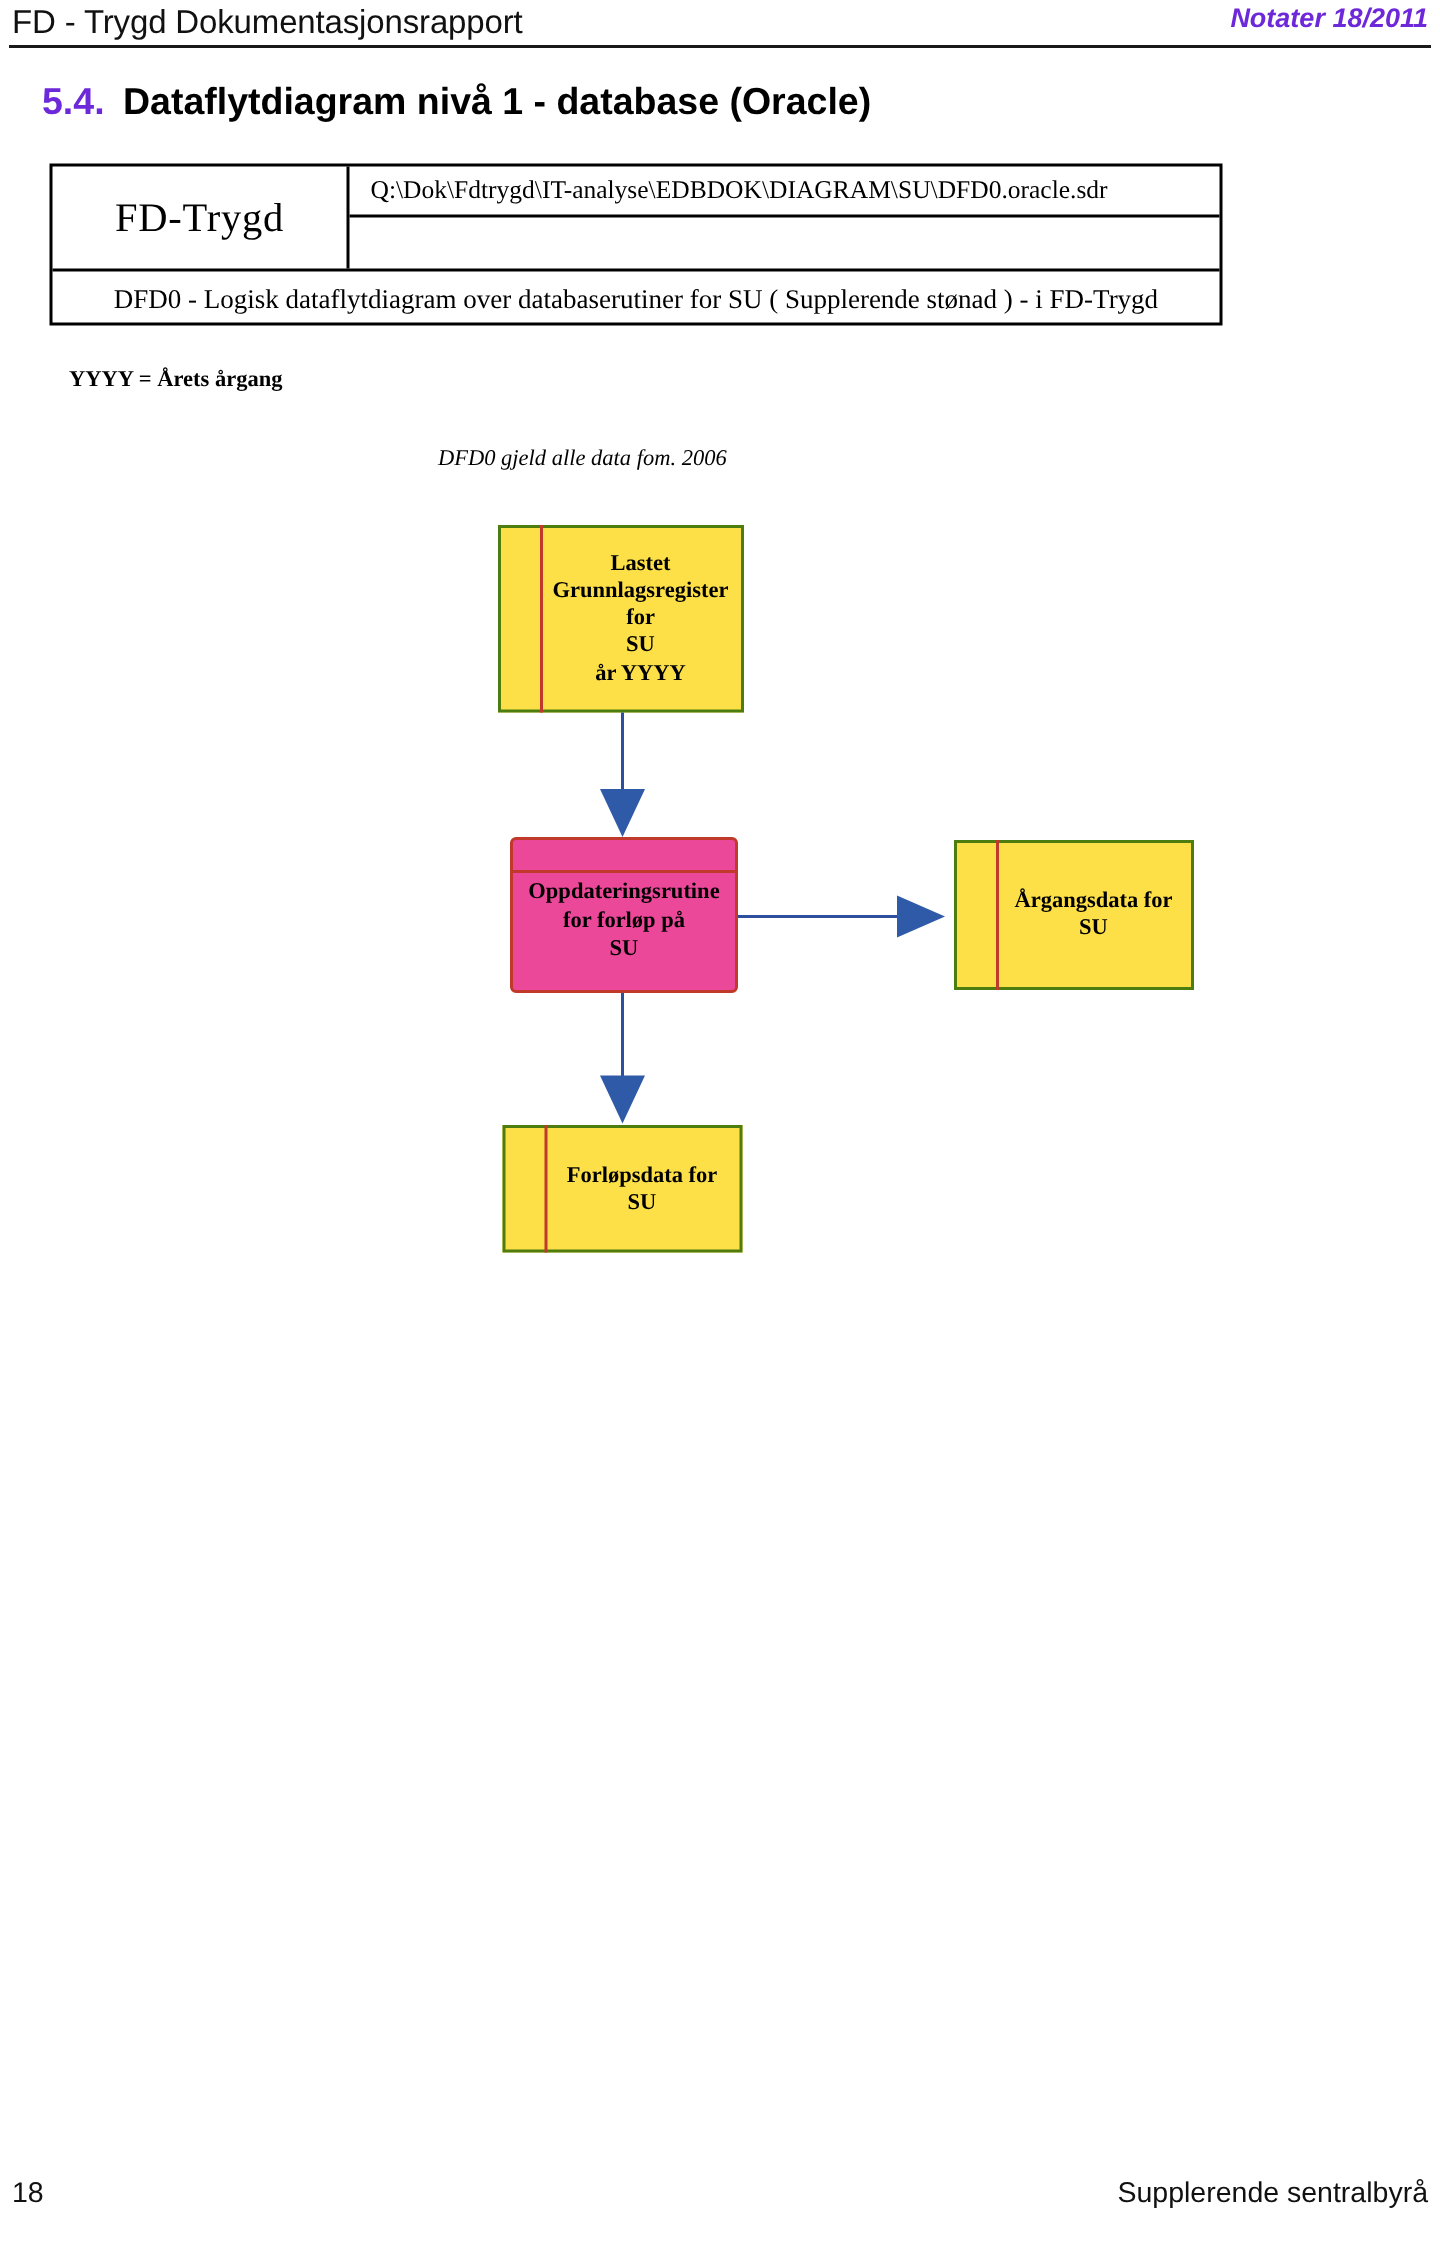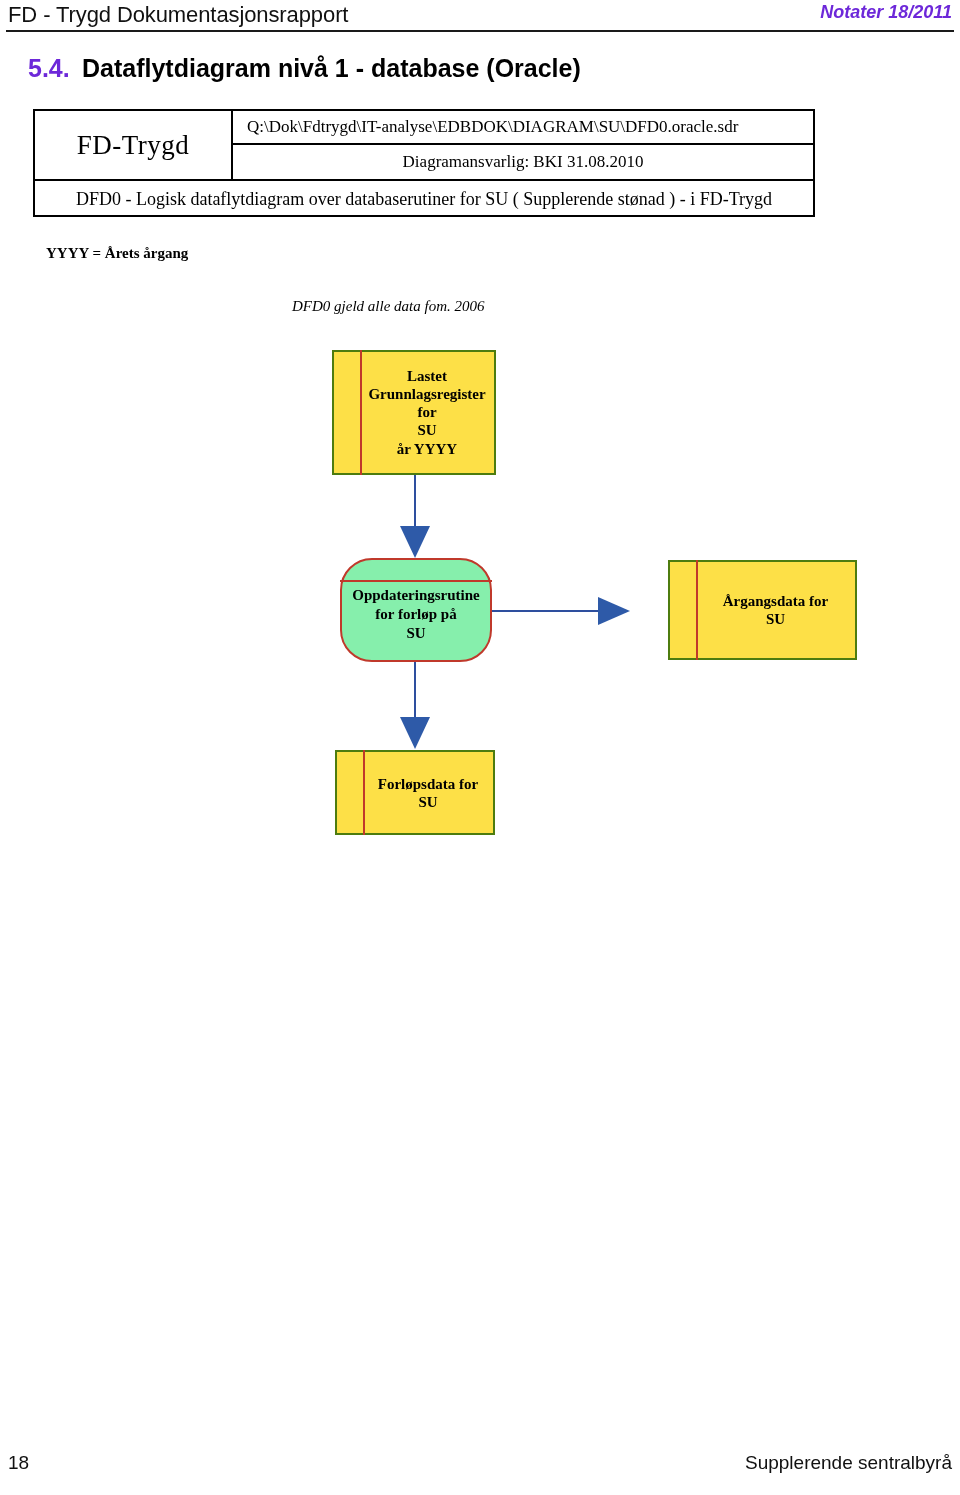--- a/index.html
+++ b/index.html
@@ -190,23 +190,23 @@
     font-weight: bold;
     line-height: 1.22;
     padding-left: 26px;
     box-sizing: border-box;
   }
 
   
   .process {
     position: absolute;
     border: 2px solid #c0392b;
-    border-radius: 32px;
-    box-sizing: border-box;
-    background: #86efac;
+    border-radius: 4px;
+    box-sizing: border-box;
+    background: #ec4899;
   }
   .process .pr-divider {
     position: absolute;
     left: -2px; right: -2px;
     top: 20px;
     height: 0;
     border-top: 2px solid #c0392b;
   }
   .process .pr-label {
     position: absolute;
@@ -274,23 +274,20 @@
 <div id="section-title">Dataflytdiagram nivå 1 - database (Oracle)</div>
 
 <div id="title-block">
   <div id="tb-top-row">
     <div id="tb-logo-cell">
       <span id="tb-logo-text">FD-Trygd</span>
     </div>
     <div id="tb-path-cell">
       <span id="tb-path-text">Q:\Dok\Fdtrygd\IT-analyse\EDBDOK\DIAGRAM\SU\DFD0.oracle.sdr</span>
     </div>
-    <div id="tb-resp-cell">
-      <span id="tb-resp-text">Diagramansvarlig: BKI     31.08.2010</span>
-    </div>
   </div>
   <div id="tb-desc-row">
     <span id="tb-desc-text">DFD0 - Logisk dataflytdiagram over databaserutiner  for SU ( Supplerende stønad ) -  i FD-Trygd</span>
   </div>
 </div>
 
 <div id="legend-note">YYYY = Årets årgang</div>
 <div id="validity-note">DFD0 gjeld alle data fom.  2006</div>
 
 <div id="diagram">
@@ -310,21 +307,21 @@
   <div class="process" style="left:340px; top:228px; width:152px; height:104px;">
     <div class="pr-divider"></div>
     <div class="pr-label" style="white-space: pre-line;">Oppdateringsrutine
 for  forløp  på
 SU</div>
   </div>
 
   <div class="flow-h" style="left:492px; top:280px; width:108px;"></div>
   <div class="arrowhead-right" style="left:598px; top:267px;"></div>
 
-  <div class="datastore" style="left:668px; top:230px; width:189px; height:100px;text-decoration:underline;">
+  <div class="datastore" style="left:636px; top:230px; width:160px; height:100px;text-decoration:underline;">
     <div class="ds-divider" style="left:26px;"></div>
     <div class="ds-label" style="white-space: pre-line;">Årgangsdata for
 SU</div>
   </div>
 
   <div class="flow-v" style="left:414px; top:332px; width:0; height:56px;"></div>
   <div class="arrowhead-down" style="left:400px; top:387px;"></div>
 
   <div class="datastore" style="left:335px; top:420px; width:160px; height:85px;">
     <div class="ds-divider" style="left:26px;"></div>

